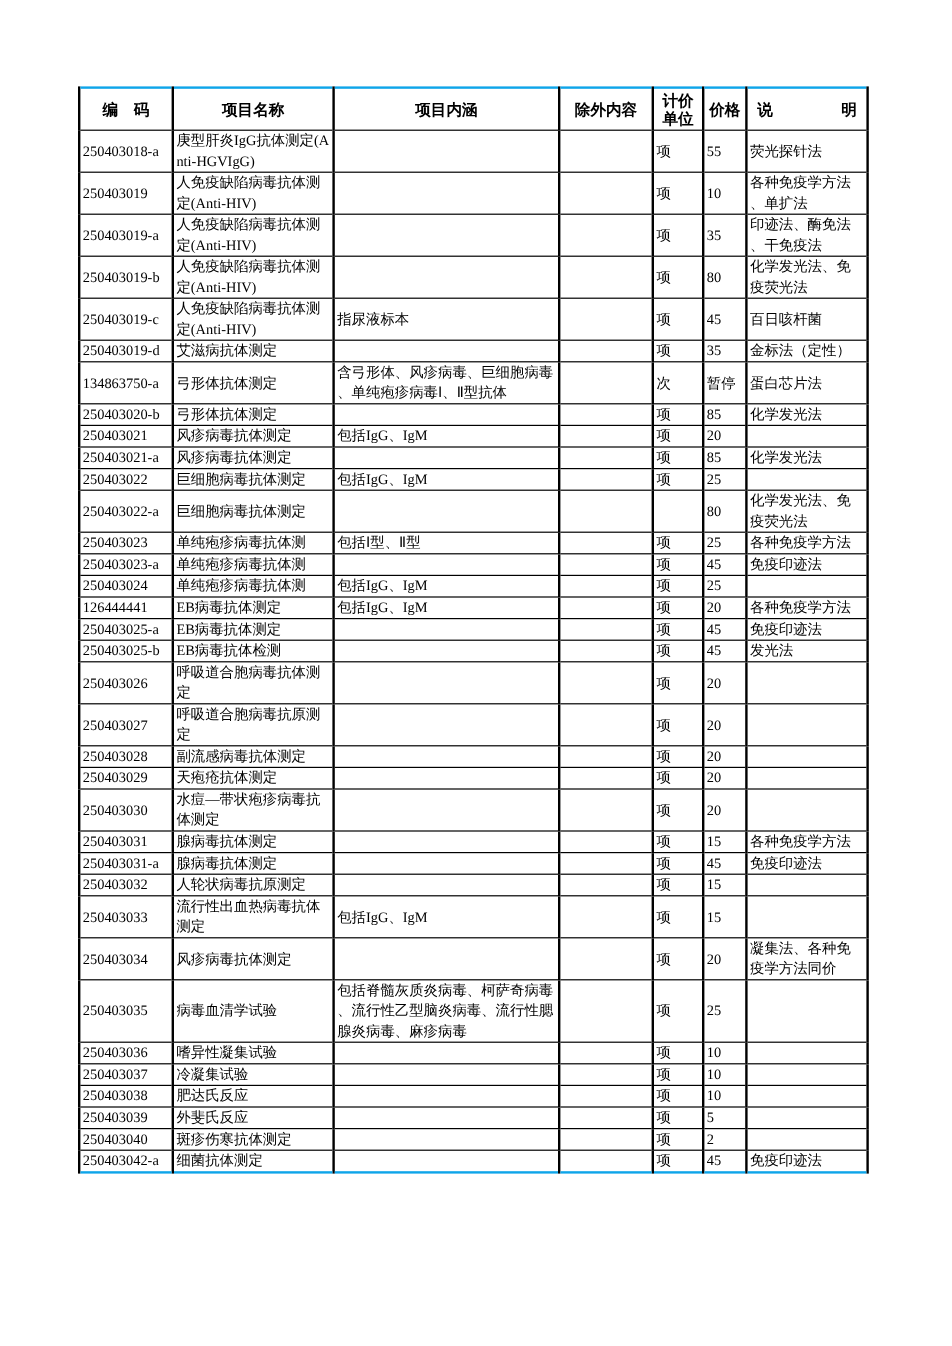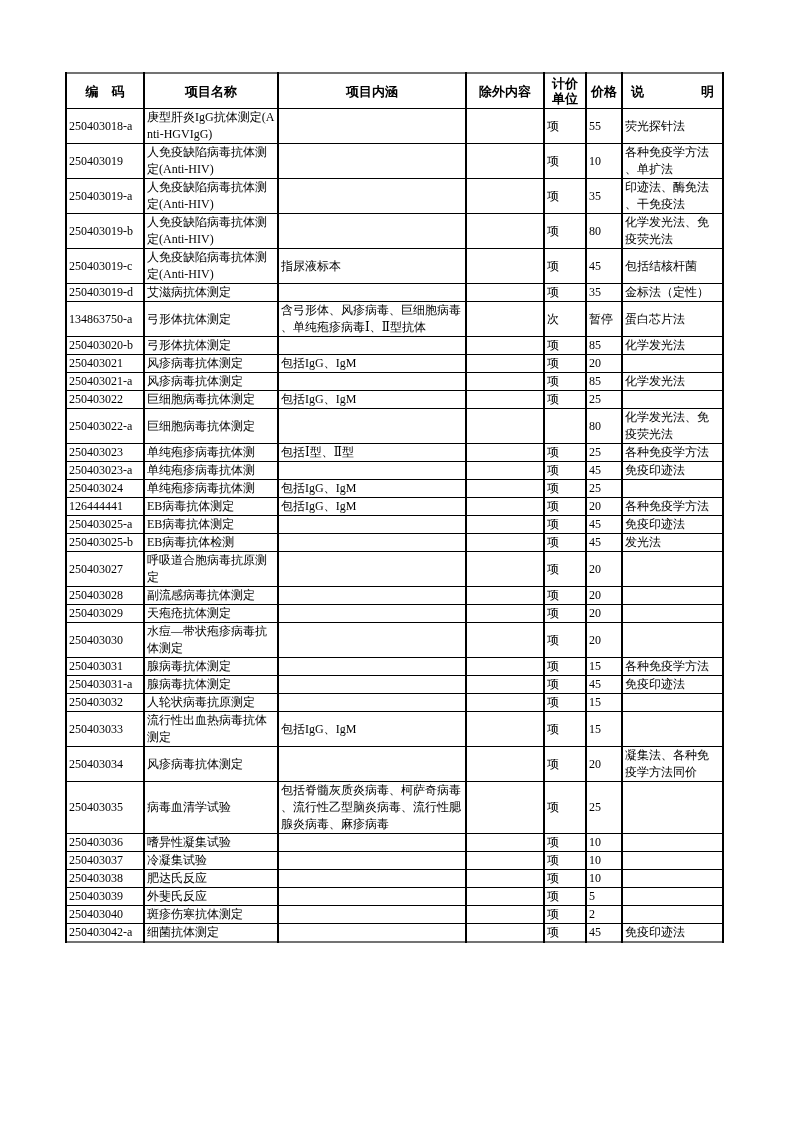--- a/index.html
+++ b/index.html
@@ -29,21 +29,22 @@
   table.fee-table th,
   table.fee-table td {
     border-top: 1px solid #000;
     border-bottom: 1px solid #000;
     border-left: 2px solid #000;
     border-right: 2px solid #000;
     vertical-align: middle;
     overflow: hidden;
   }
   table.fee-table {
-    border: 2px solid #737373;
+    border: 2px solid #0ea5e9;
+    font-family: Liberation Serif, serif;
   }
   table.fee-table th {
     font-size: 13px;
     font-weight: bold;
     text-align: center;
     line-height: 15px;
     height: 32px;
     padding: 1px 2px;
   }
   th.col-unit {
@@ -135,21 +136,21 @@
     <td class="col-price">80</td>
     <td class="col-note">化学发光法、免疫荧光法</td>
   </tr>
         <tr>
     <td class="col-code">250403019-c</td>
     <td class="col-name">人免疫缺陷病毒抗体测定(Anti-HIV)</td>
     <td class="col-content">指尿液标本</td>
     <td class="col-exclusion"></td>
     <td class="col-unit">项</td>
     <td class="col-price">45</td>
-    <td class="col-note">包括结核杆菌</td>
+    <td class="col-note">百日咳杆菌</td>
   </tr>
         <tr>
     <td class="col-code">250403019-d</td>
     <td class="col-name">艾滋病抗体测定</td>
     <td class="col-content"></td>
     <td class="col-exclusion"></td>
     <td class="col-unit">项</td>
     <td class="col-price">35</td>
     <td class="col-note">金标法（定性）</td>
   </tr>
@@ -253,20 +254,29 @@
     <td class="col-note">免疫印迹法</td>
   </tr>
         <tr>
     <td class="col-code">250403025-b</td>
     <td class="col-name">EB病毒抗体检测</td>
     <td class="col-content"></td>
     <td class="col-exclusion"></td>
     <td class="col-unit">项</td>
     <td class="col-price">45</td>
     <td class="col-note">发光法</td>
+  </tr>
+        <tr>
+    <td class="col-code">250403026</td>
+    <td class="col-name">呼吸道合胞病毒抗体测定</td>
+    <td class="col-content"></td>
+    <td class="col-exclusion"></td>
+    <td class="col-unit">项</td>
+    <td class="col-price">20</td>
+    <td class="col-note"></td>
   </tr>
         <tr>
     <td class="col-code">250403027</td>
     <td class="col-name">呼吸道合胞病毒抗原测定</td>
     <td class="col-content"></td>
     <td class="col-exclusion"></td>
     <td class="col-unit">项</td>
     <td class="col-price">20</td>
     <td class="col-note"></td>
   </tr>

